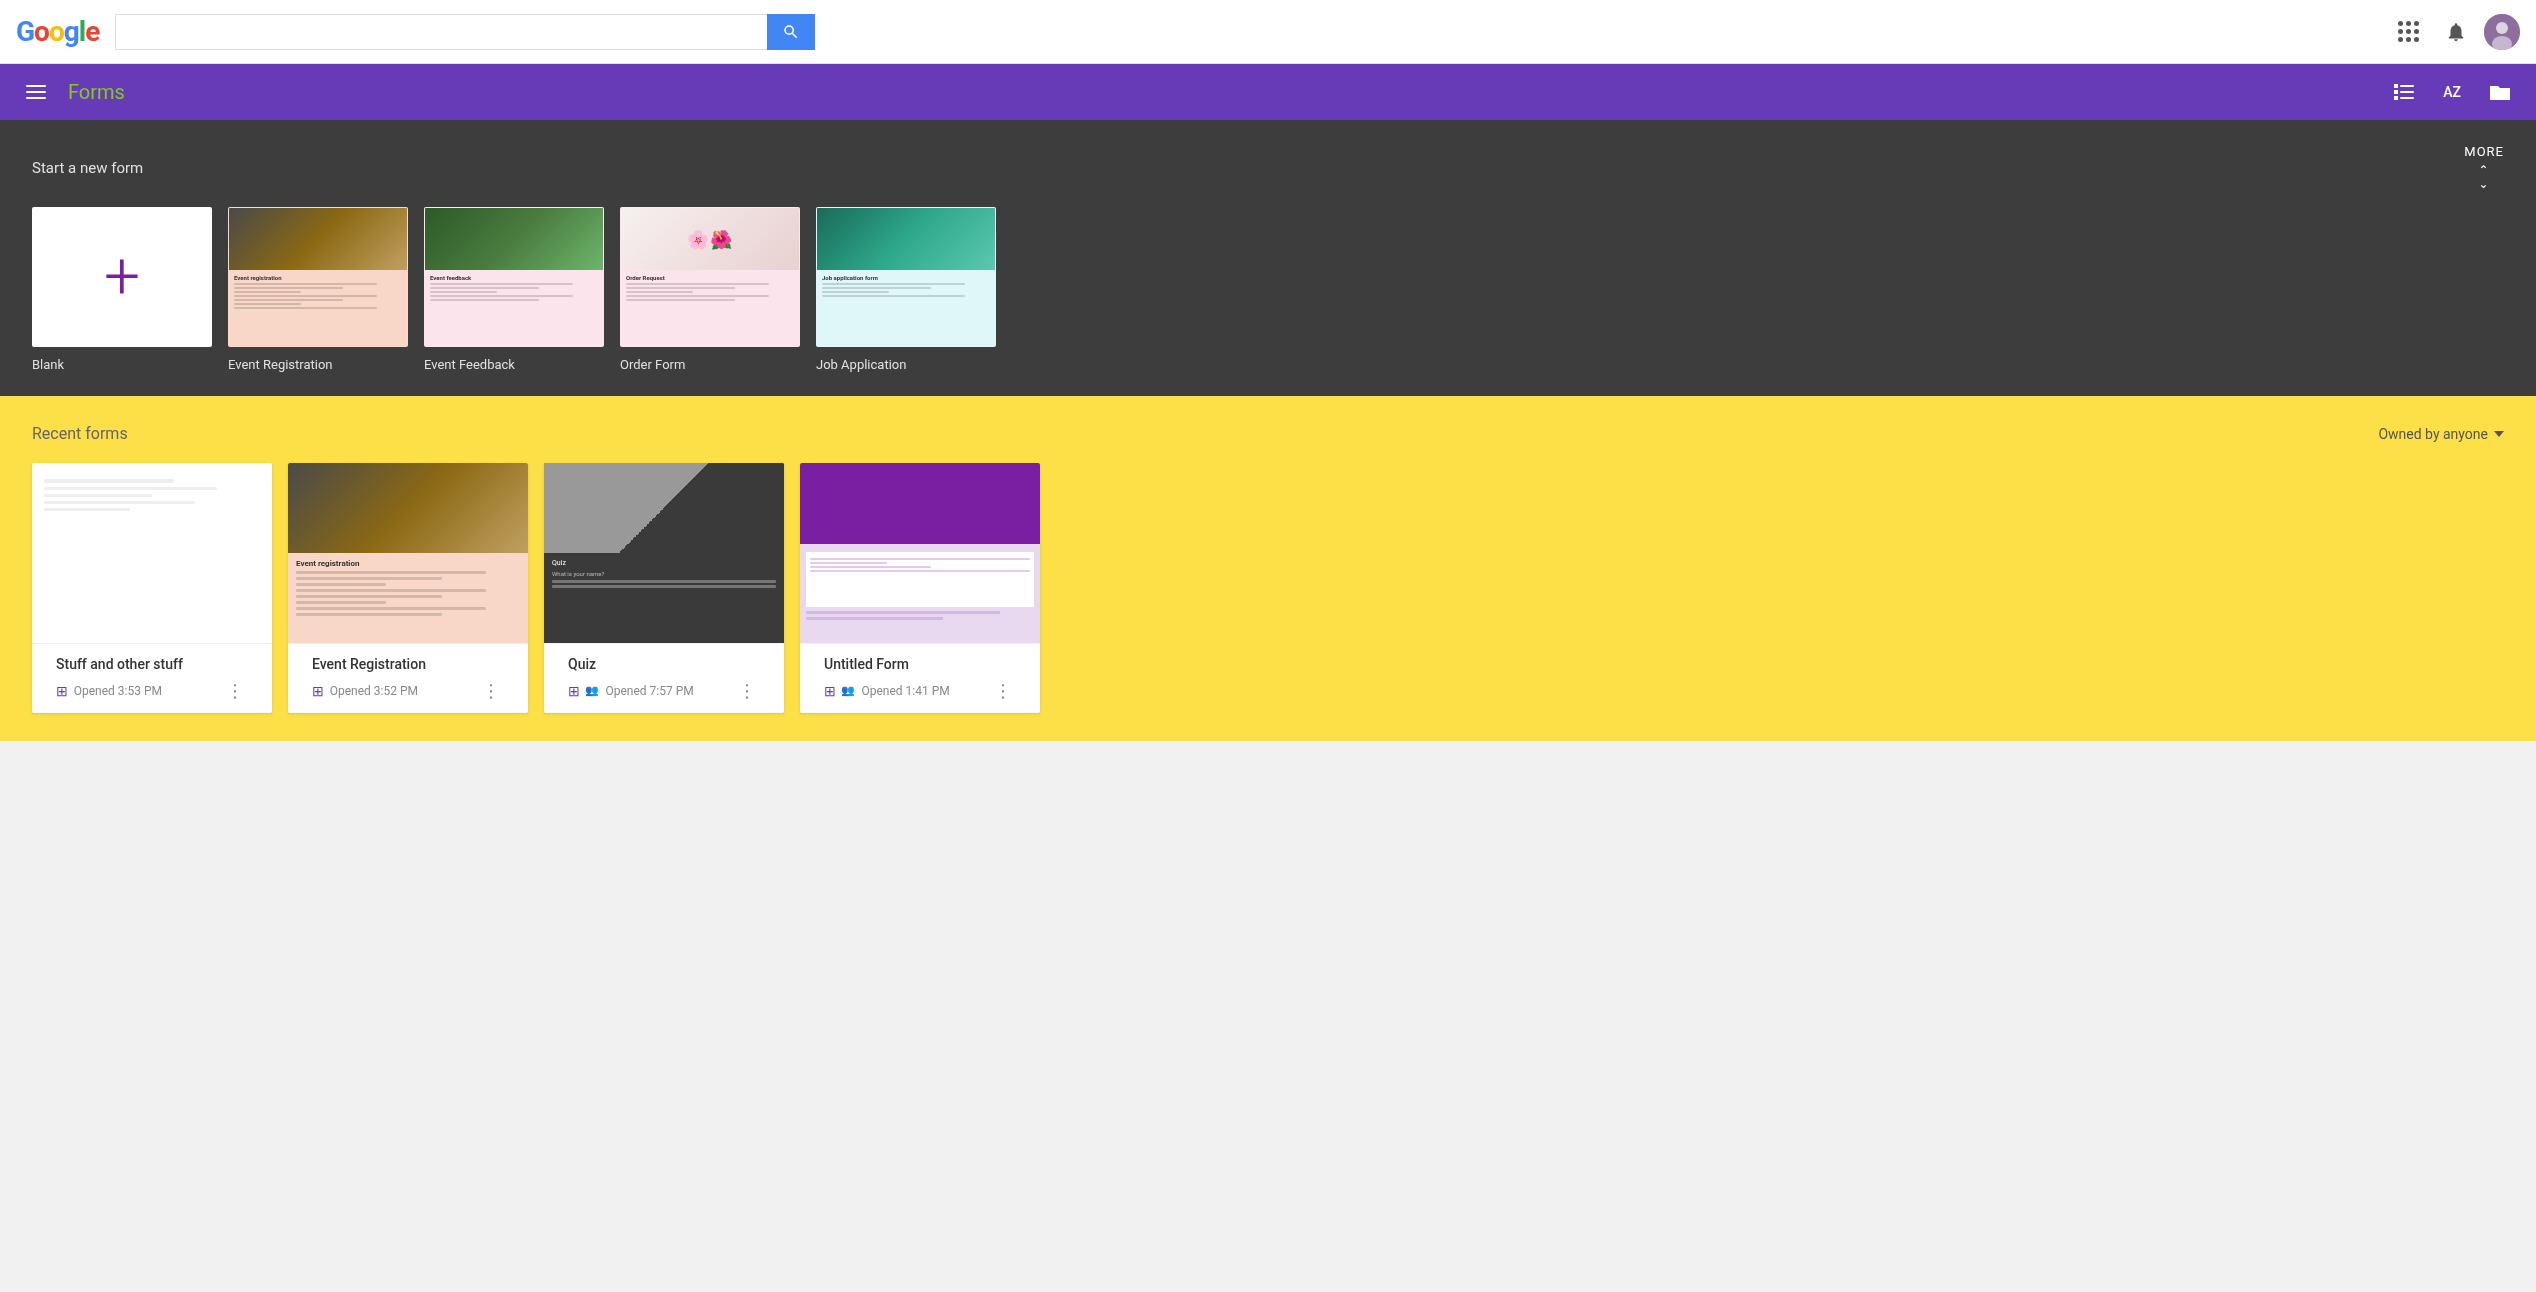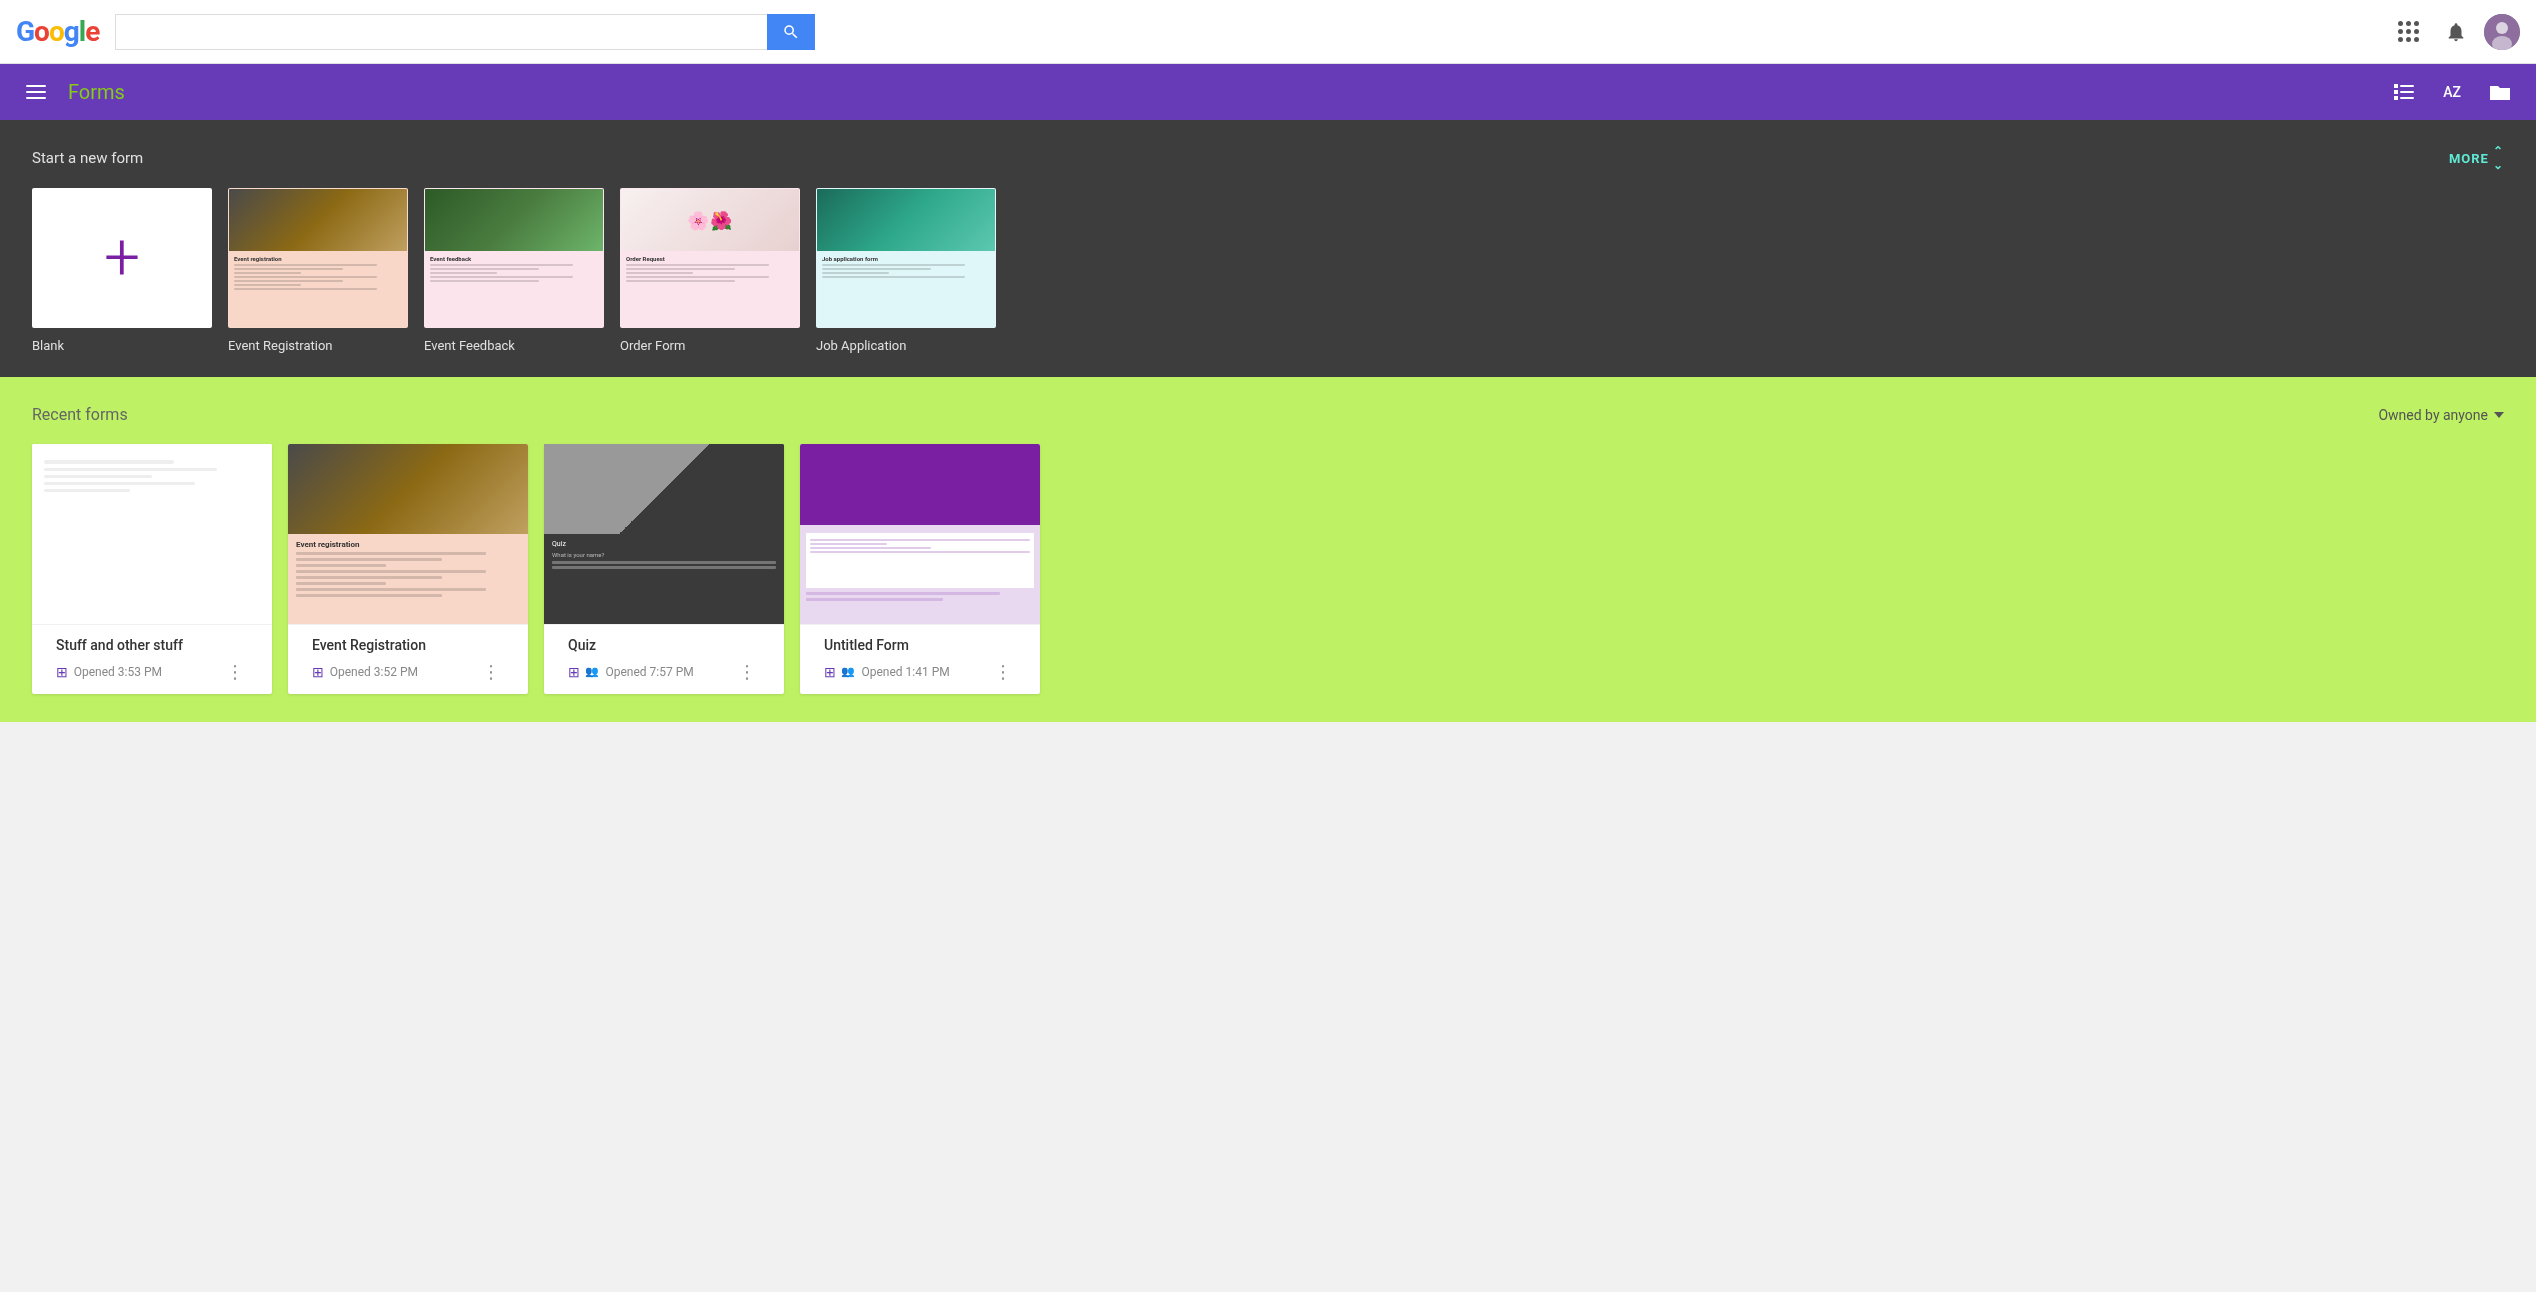--- a/index.html
+++ b/index.html
@@ -119,22 +119,22 @@
       justify-content: space-between;
       margin-bottom: 16px;
     }
     .section-title {
       font-size: 15px;
       color: #e0e0e0;
       font-weight: 400;
     }
     .more-btn {
       display: flex; align-items: center; gap: 4px;
-      color: #5eead4; font-size: 13px; font-weight: 700;
-      cursor: pointer; letter-spacing: 1px;
+      color: #ffffff; font-size: 13px; font-weight: 400;
+      cursor: pointer; letter-spacing: 1px; flex-direction: column;
     }
     .templates-grid {
       display: flex;
       gap: 16px;
     }
     .template-card {
       width: 180px;
       cursor: pointer;
       flex-shrink: 0;
     }
@@ -218,21 +218,21 @@
       width: 100%; height: 45%;
       display: flex; align-items: center; justify-content: center;
     }
     .img-top-job {
       background: linear-gradient(135deg, #1a6b5a 0%, #2ea88a 50%, #5cc8b0 100%);
       width: 100%; height: 45%;
     }
 
     
     .recent-section {
-      background: #bef264;
+      background: #fde047;
       padding: 28px 32px;
     }
     .recent-header {
       display: flex;
       align-items: center;
       justify-content: space-between;
       margin-bottom: 20px;
     }
     .recent-title {
       font-size: 16px;

